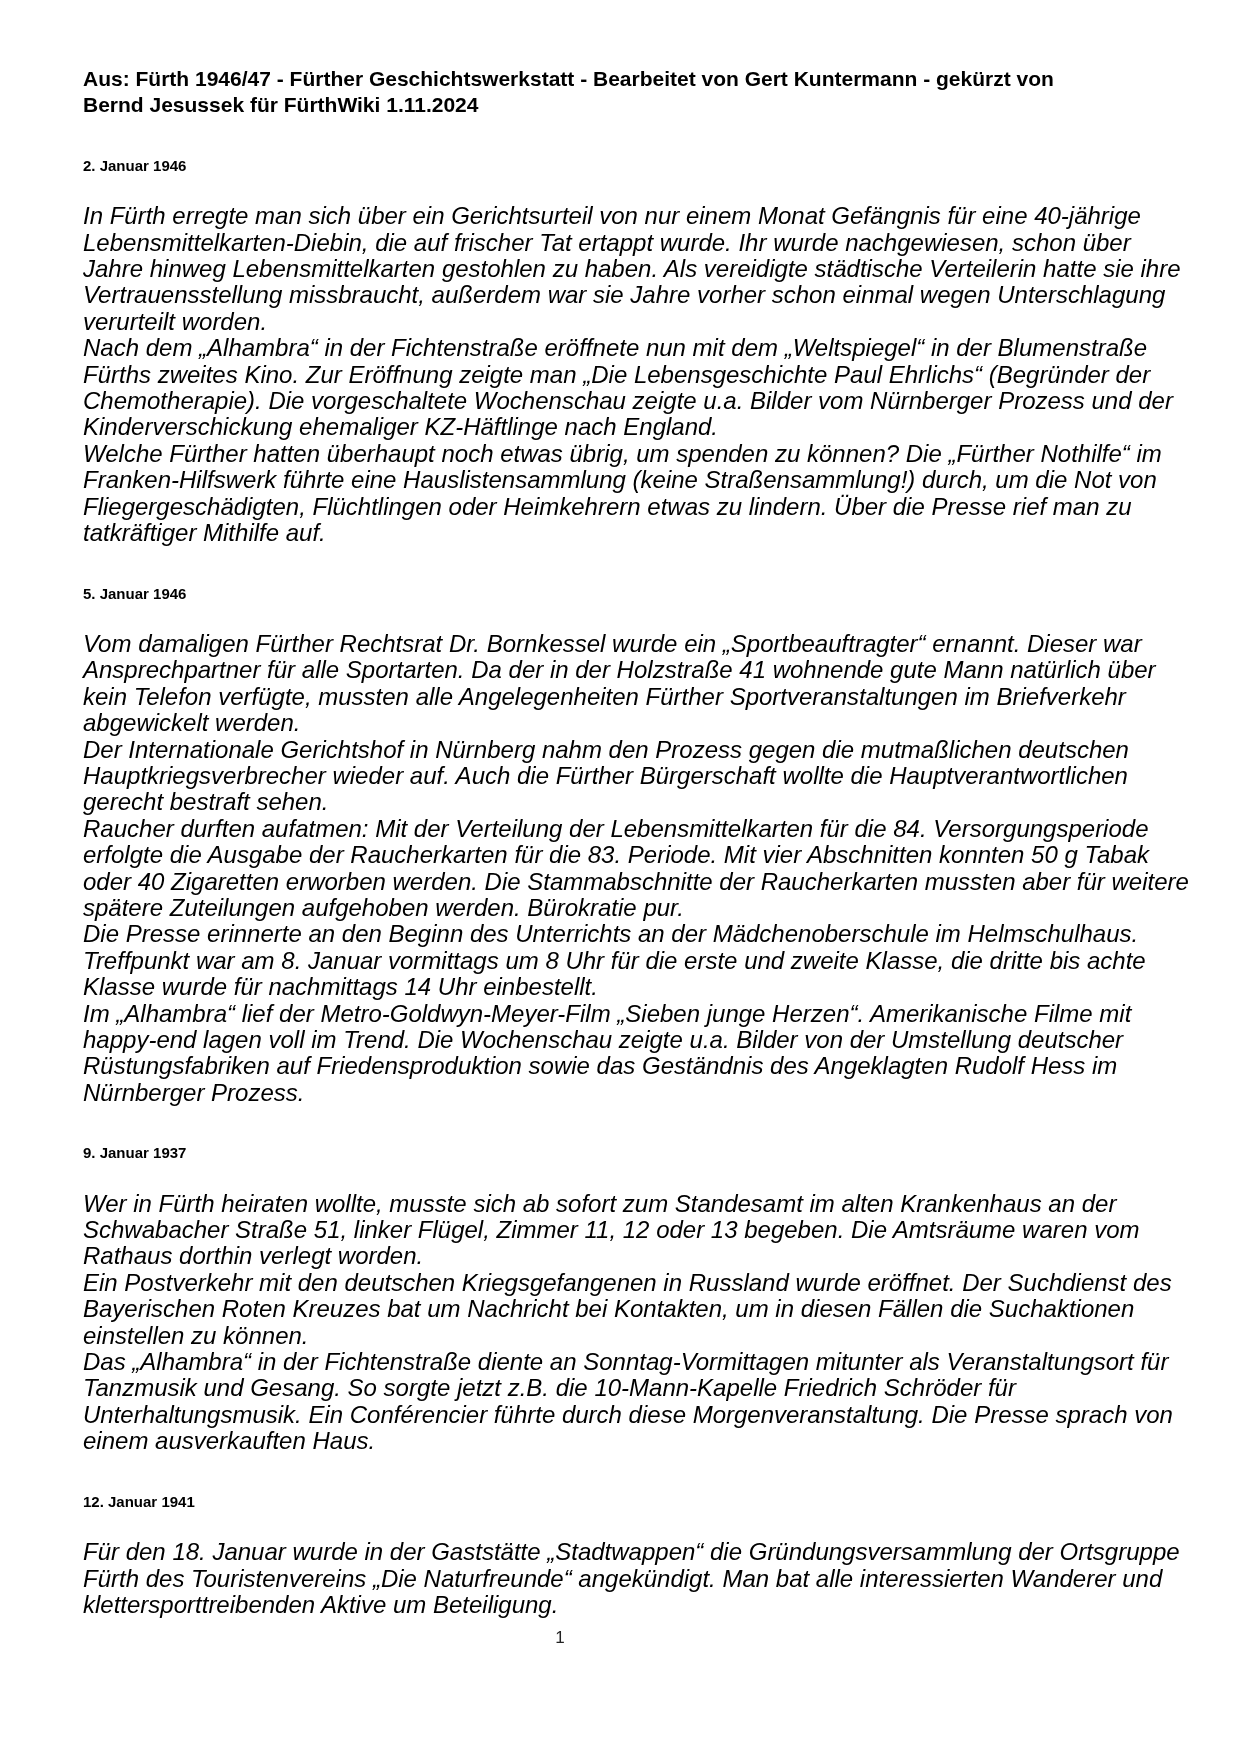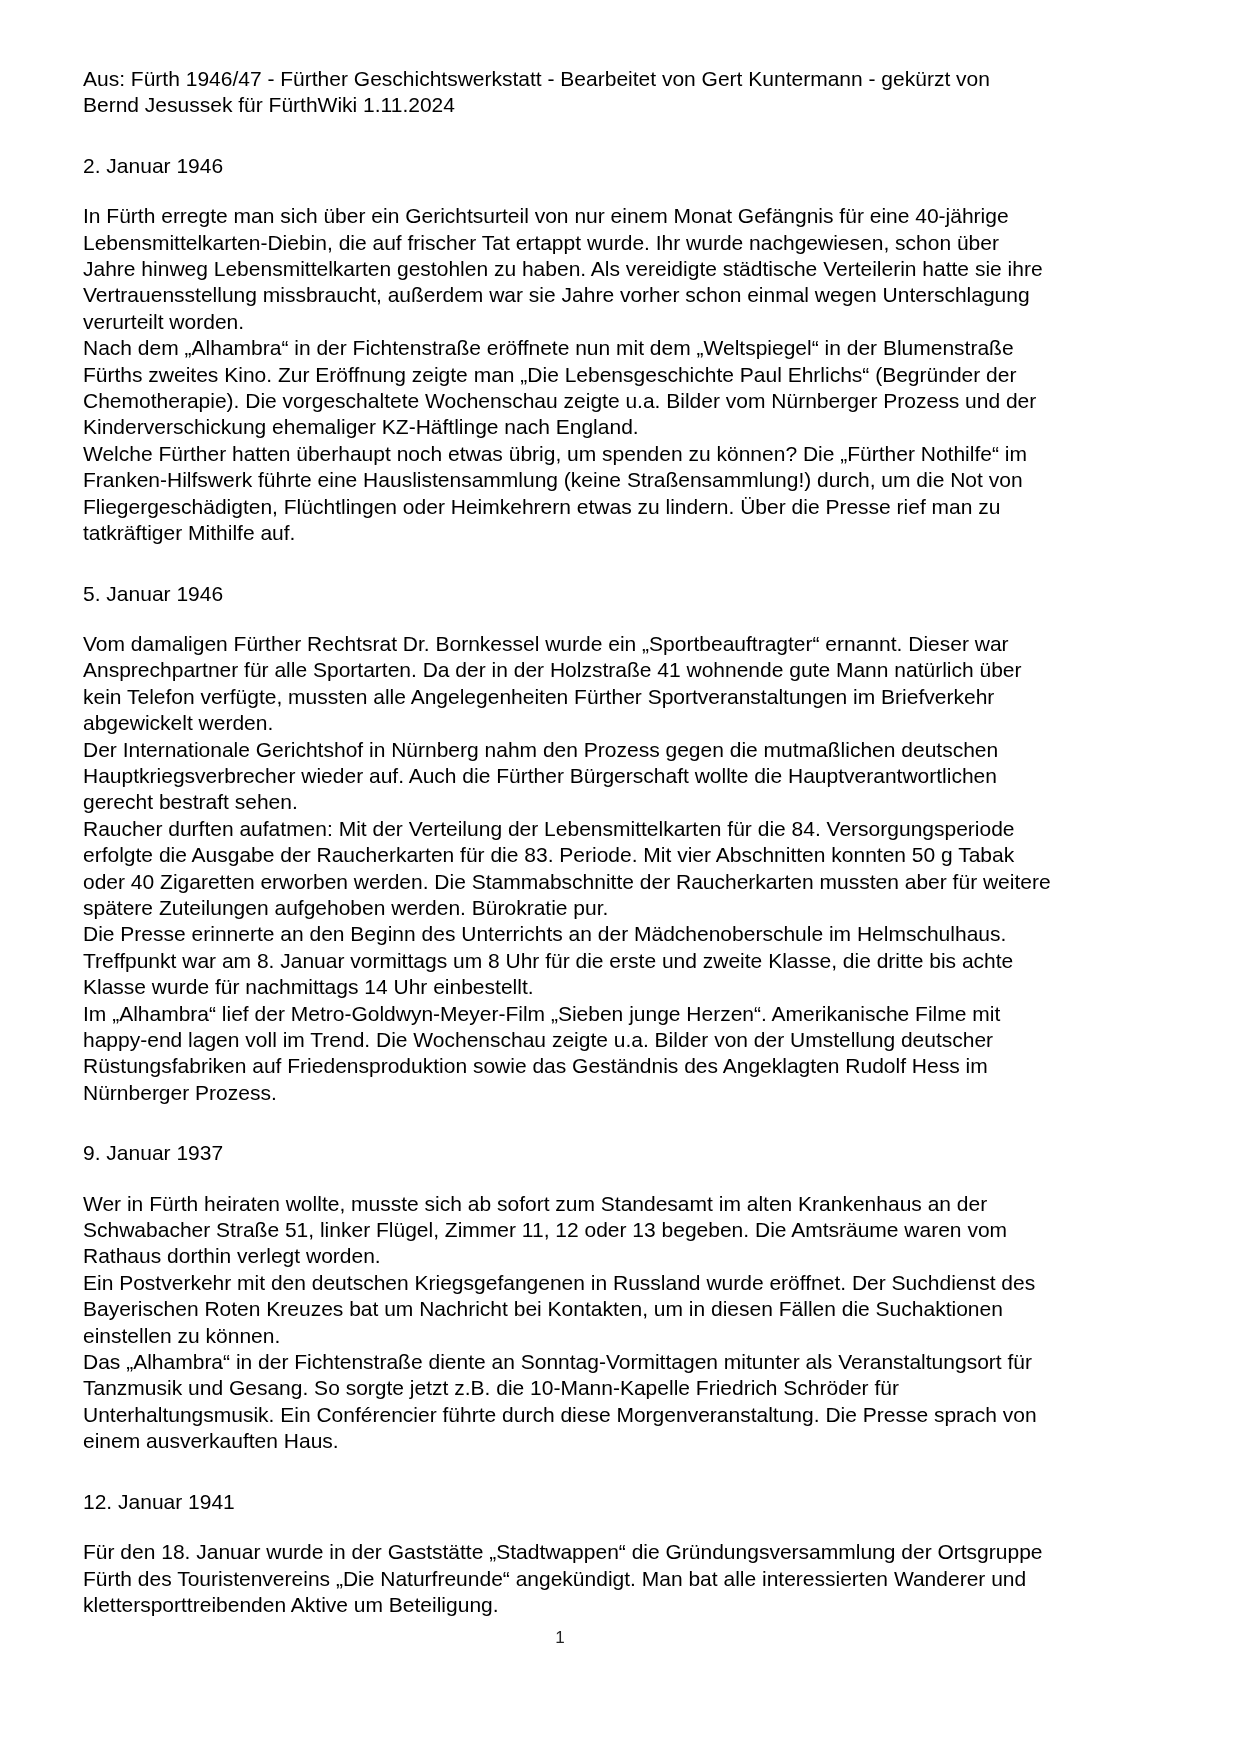--- a/index.html
+++ b/index.html
@@ -14,36 +14,37 @@
     background: #ffffff;
     color: #000000;
     font-family: "Liberation Sans", sans-serif;
     box-sizing: border-box;
     padding: 66px 38px 0 83px;
     overflow: hidden;
   }
   .doc-header {
     margin: 0;
     font-size: 21px;
-    font-weight: normal;
+    font-weight: bold;
     line-height: 26.4px;
     white-space: pre-wrap;
   }
   .date-heading {
     margin: 34px 0 24px 0;
-    font-size: 21px;
-    font-weight: normal;
+    font-size: 15px;
+    font-weight: bold;
     line-height: 26.4px;
   }
   .body-text {
     margin: 0;
-    font-size: 21px;
+    font-size: 24px;
     font-weight: normal;
     line-height: 26.4px;
     white-space: pre-wrap;
+    font-style: italic;
   }
   .page-number {
     position: absolute;
     top: 1628px;
     left: 0;
     width: 1120px;
     text-align: center;
     font-size: 17px;
     line-height: 20px;
     color: #222222;

